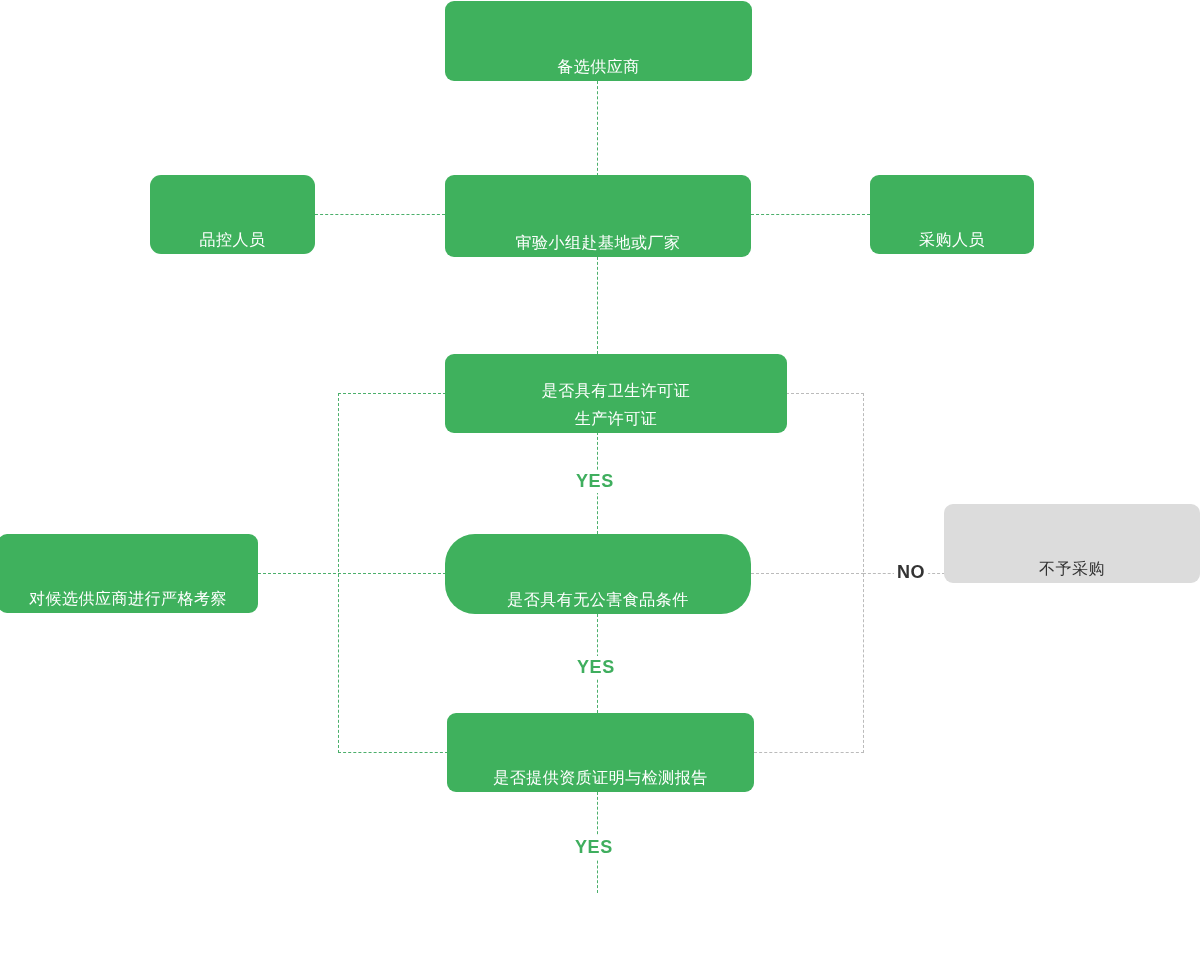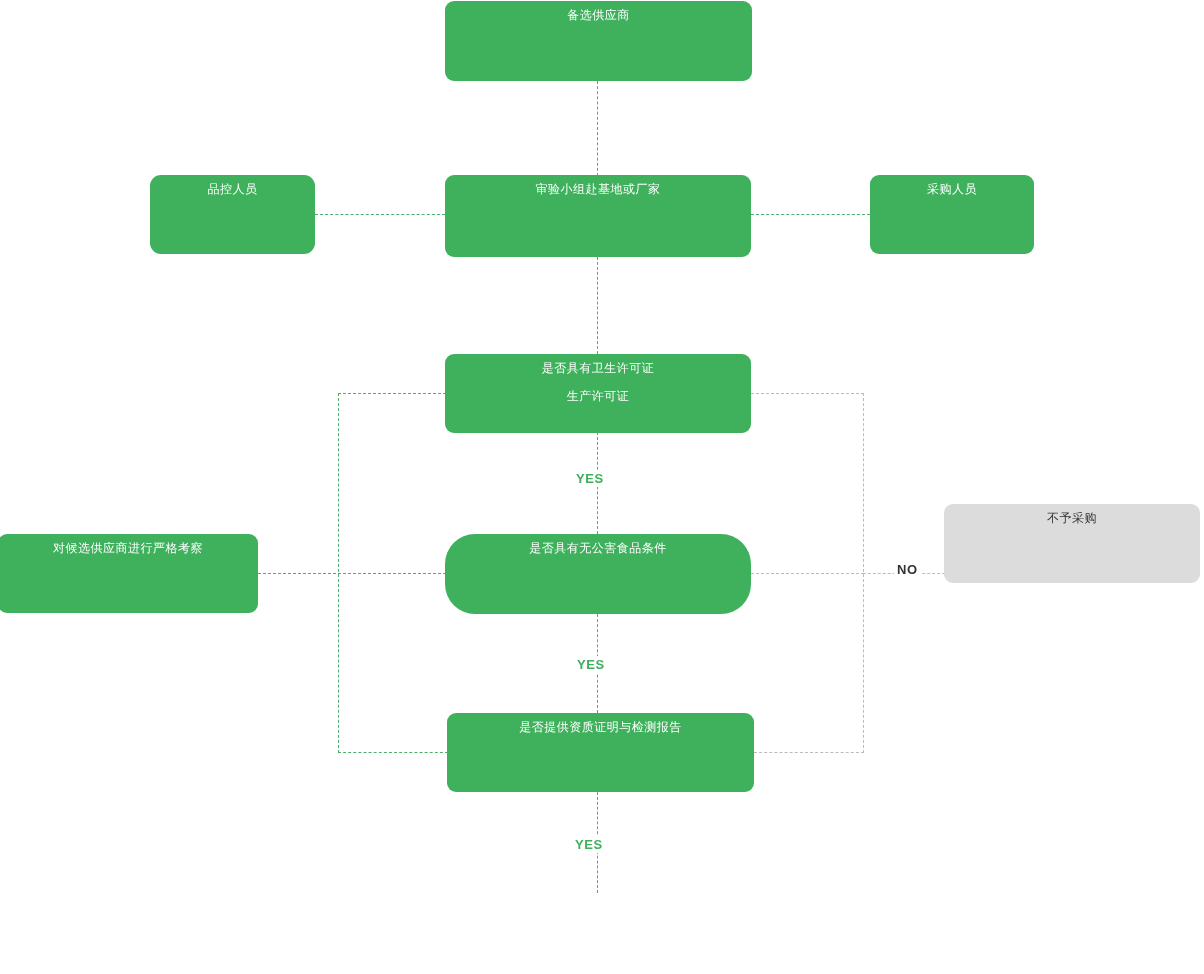--- a/index.html
+++ b/index.html
@@ -14,25 +14,25 @@
     position: relative;
     width: 1204px;
     height: 974px;
     background: #ffffff;
     overflow: hidden;
   }
   .node {
     position: absolute;
     box-sizing: border-box;
     display: flex;
-    align-items: flex-start;
+    align-items: flex-end;
     justify-content: center;
     text-align: center;
     border-radius: 9px;
-    font-size: 12px;
+    font-size: 16px;
     line-height: 28px;
     letter-spacing: 0.5px;
     z-index: 5;
   }
   .node.green {
     background: #3FB15D;
     color: #ffffff;
   }
   .node.gray {
     background: #DCDCDC;
@@ -59,21 +59,21 @@
   .conn.h-gray {
     border-top: 1px dashed #BBBBBB;
     height: 0;
   }
   .conn.v-gray {
     border-left: 1px dashed #BBBBBB;
     width: 0;
   }
   .edge-label {
     position: absolute;
-    font-size: 13px;
+    font-size: 18px;
     font-weight: bold;
     letter-spacing: 0.6px;
     z-index: 6;
     background: #ffffff;
     padding: 1px 3px;
   }
   .edge-label.yes {
     color: #3FAE5E;
   }
   .edge-label.no {
@@ -132,21 +132,21 @@
   </div>
 
   <div class="node green" style="left:445px; top:175px; width:306px; height:82px;">
     <span class="label">审验小组赴基地或厂家</span>
   </div>
 
   <div class="node green" style="left:870px; top:175px; width:164px; height:79px;">
     <span class="label">采购人员</span>
   </div>
 
-  <div class="node green" style="left:445px; top:354px; width:306px; height:79px;">
+  <div class="node green" style="left:445px; top:354px; width:342px; height:79px;">
     <span class="label">是否具有卫生许可证
 生产许可证</span>
   </div>
 
   <div class="node green" style="left:-2px; top:534px; width:260px; height:79px;">
     <span class="label">对候选供应商进行严格考察</span>
   </div>
 
   <div class="node green" style="left:445px; top:534px; width:306px; height:80px;border-radius:30px;">
     <span class="label">是否具有无公害食品条件</span>

